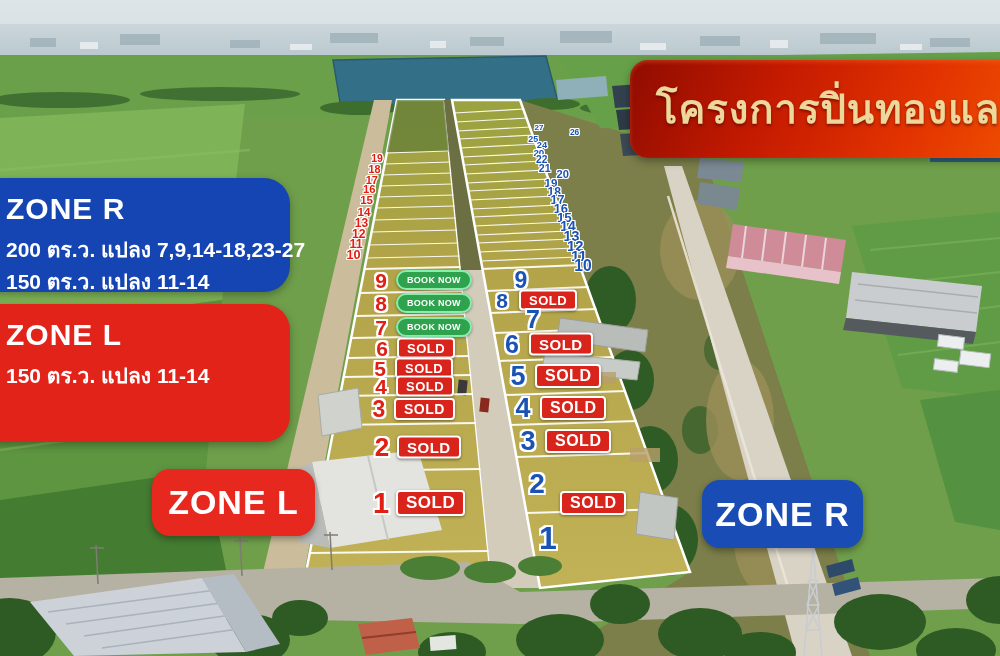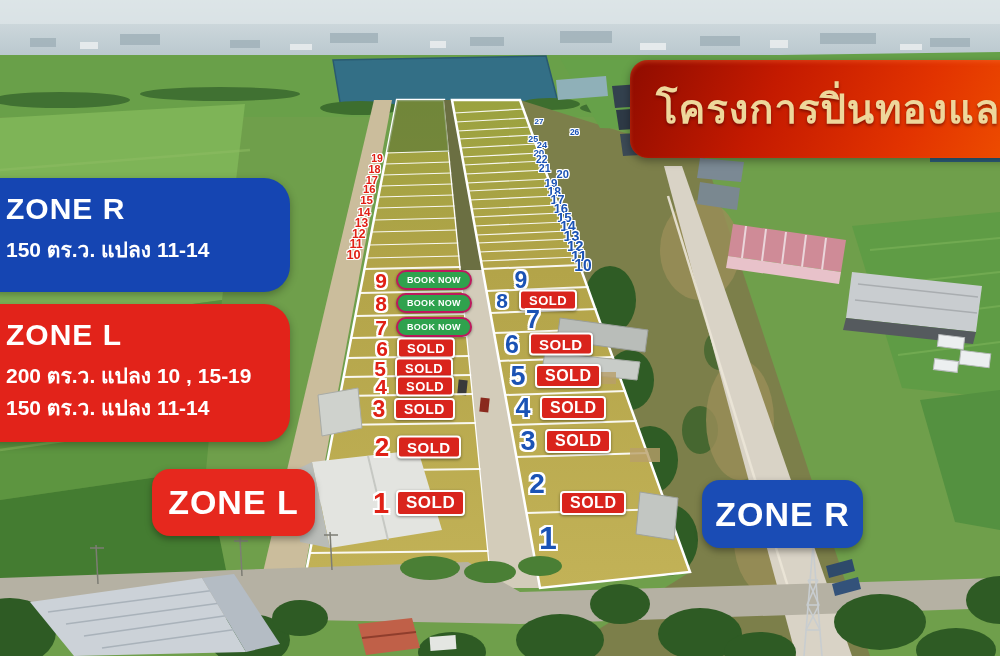--- a/index.html
+++ b/index.html
@@ -53,21 +53,21 @@
                  0 -1px 0 #fff,0 1px 0 #fff,-1px 0 0 #fff,1px 0 0 #fff;
   }
   .zone-l-num{color:#e02015;}
   .zone-r-num{color:#1b53b5;}
   .badge{
     position:absolute;transform:translate(0,-50%);
     display:inline-block;color:#fff;font-weight:800;white-space:nowrap;
     box-shadow:0 1px 3px rgba(0,0,0,.4);
   }
   .badge-sold{background:#d9241c;border:2px solid #fff;border-radius:4px;padding:1px 8px;letter-spacing:.5px;}
-  .badge-book{background:#2fa24d;border:2px solid #be185d;border-radius:999px;padding:3px 9px;font-size:9px;letter-spacing:.3px;}
+  .badge-book{background:#2fa24d;border:2px solid #86efac;border-radius:999px;padding:3px 9px;font-size:9px;letter-spacing:.3px;}
 </style>
 </head>
 <body>
 
 <div id="stage">
 
   <svg id="bg" width="1000" height="656" viewBox="0 0 1000 656">
     <defs>
       <linearGradient id="skyGrad" x1="0" y1="0" x2="0" y2="1">
         <stop offset="0" stop-color="#d9e2e4"></stop>
@@ -358,21 +358,21 @@
       <span class="mini-num zone-l-num" style="left: 377px; top: 158px; font-size: 10.5px;">19</span>
       <span class="mini-num zone-l-num" style="left: 374.4px; top: 168.8px; font-size: 10.75px;">18</span>
       <span class="mini-num zone-l-num" style="left: 371.8px; top: 179.6px; font-size: 11px;">17</span>
       <span class="mini-num zone-l-num" style="left: 369.2px; top: 190.4px; font-size: 11.25px;">16</span>
       <span class="mini-num zone-l-num" style="left: 366.6px; top: 201.2px; font-size: 11.5px;">15</span>
       <span class="mini-num zone-l-num" style="left: 364px; top: 212px; font-size: 11.75px;">14</span>
       <span class="mini-num zone-l-num" style="left: 361.4px; top: 222.8px; font-size: 12px;">13</span>
       <span class="mini-num zone-l-num" style="left: 358.8px; top: 233.6px; font-size: 12.25px;">12</span>
       <span class="mini-num zone-l-num" style="left: 356.2px; top: 244.4px; font-size: 12.5px;">11</span>
       <span class="mini-num zone-l-num" style="left: 353.6px; top: 255.2px; font-size: 12.75px;">10</span>
-      <span class="mini-num zone-r-num" style="left: 528px; top: 122px; font-size: 8px; padding-left: 22px;">27</span>
+      <span class="mini-num zone-r-num" style="left: 528px; top: 128px; font-size: 8px; padding-left: 22px;">27</span>
       <span class="mini-num zone-r-num" style="left: 530.59px; top: 132.32px; font-size: 8.45px; margin-left: 44px;">26</span>
       <span class="mini-num zone-r-num" style="left: 533.26px; top: 138.88px; font-size: 8.9px;">25</span>
       <span class="mini-num zone-r-num" style="left: 536.01px; top: 145.68px; font-size: 9.35px; padding-left: 12px;">24</span>
       <span class="mini-num zone-r-num" style="left: 538.84px; top: 152.72px; font-size: 9.8px;">20</span>
       <span class="mini-num zone-r-num" style="left: 541.75px; top: 160px; font-size: 10.25px;">22</span>
       <span class="mini-num zone-r-num" style="left: 544.74px; top: 167.52px; font-size: 10.7px;">21</span>
       <span class="mini-num zone-r-num" style="left: 547.81px; top: 175.28px; font-size: 11.15px; padding-left: 30px;">20</span>
       <span class="mini-num zone-r-num" style="left: 550.96px; top: 183.28px; font-size: 11.6px;">19</span>
       <span class="mini-num zone-r-num" style="left: 554.19px; top: 191.52px; font-size: 12.05px;">18</span>
       <span class="mini-num zone-r-num" style="left: 557.5px; top: 200px; font-size: 12.5px;">17</span>
@@ -384,25 +384,25 @@
       <span class="mini-num zone-r-num" style="left: 579.04px; top: 255.92px; font-size: 15.2px;">11</span>
       <span class="mini-num zone-r-num" style="left: 582.91px; top: 266.08px; font-size: 15.65px;">10</span>
     </div>
 
   <div class="title-banner">
     <div class="txt">โครงการปิ่นทองแลนด์</div>
   </div>
 
   <div class="info-box" id="zone-r-info">
     <div class="ib-title">ZONE R</div>
+    <div class="ib-line">200 ตร.ว. แปลง 7,9,14-18,23-27</div>
     <div class="ib-line">150 ตร.ว.  แปลง 11-14</div>
   </div>
 
   <div class="info-box" id="zone-l-info">
     <div class="ib-title">ZONE L</div>
-    <div class="ib-line">200 ตร.ว. แปลง 10 , 15-19</div>
     <div class="ib-line">150 ตร.ว.  แปลง 11-14</div>
   </div>
 
   <div class="zone-badge" id="zone-l-badge">ZONE L</div>
   <div class="zone-badge" id="zone-r-badge">ZONE R</div>
 
 </div>
 
 </body></html>

